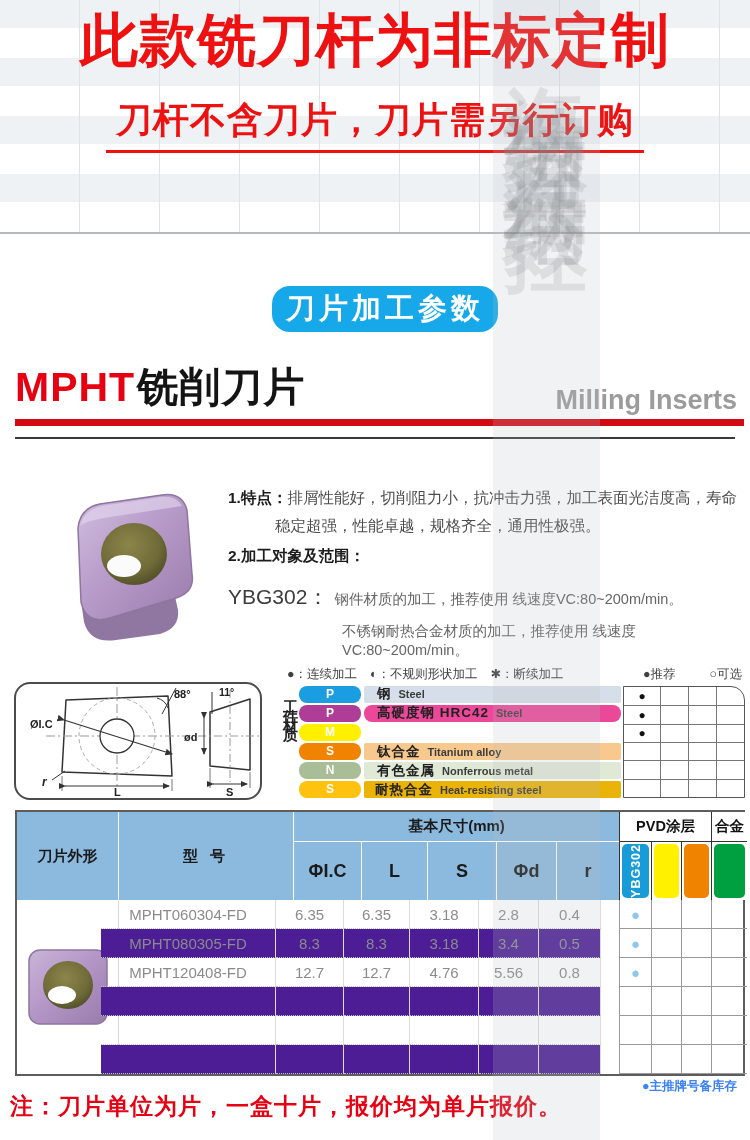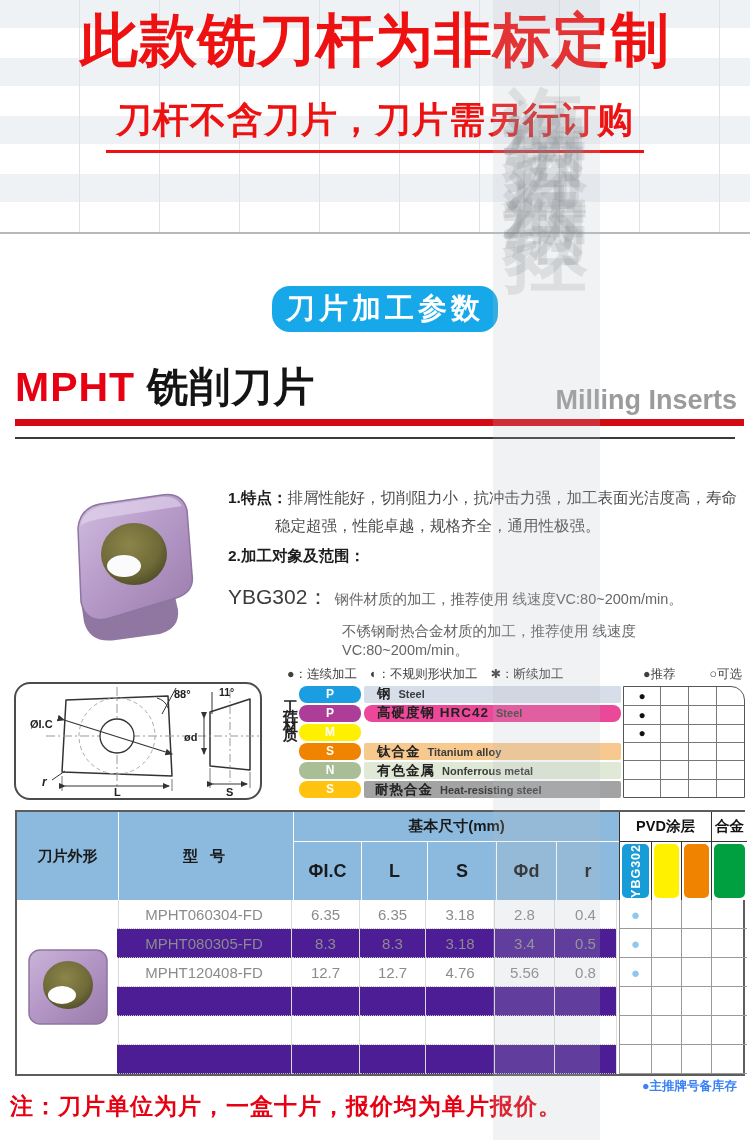--- a/index.html
+++ b/index.html
@@ -18,21 +18,21 @@
   .sub-title { position:absolute; top:96px; left:0; width:750px; text-align:center; }
   .sub-title span { display:inline-block; font-size:36px; font-weight:bold; color:#ee1111;
     border-bottom:3px solid #ee1111; padding:0 10px 5px; letter-spacing:1px; }
 
   .param-badge { position:absolute; left:272px; top:286px; width:226px; height:46px;
     background:#16a8e8; color:#fff; font-size:29px; font-weight:bold; letter-spacing:4px;
     display:flex; align-items:center; justify-content:center;border-radius:18px; }
 
   .sec-head { position:absolute; top:360px; left:15px; right:13px; height:58px; }
   .sec-title { font-size:41px; font-weight:bold; color:#141414; letter-spacing:1px; }
-  .sec-title .code { color:#e60012; margin-right:12px; }
+  .sec-title .code { color:#e60012; margin-right:2px; }
   .sec-en { position:absolute; right:0; bottom:2px; font-size:27px; font-weight:bold; color:#9b9b9b; }
   .red-bar { position:absolute; top:419px; left:15px; right:6px; height:7px; background:#d40a12; }
   .black-line { position:absolute; top:437px; left:15px; right:15px; border-top:2px solid #3a3a3a; }
 
   
   .photo { position:absolute; left:46px; top:488px; width:152px; height:164px; }
   .intro { position:absolute; left:228px; top:484px; right:4px; color:#4d4d4d; }
   .feat { font-size:15.5px; line-height:28px; }
   .feat b { color:#1d1d1d; }
   .feat .indent { padding-left:47px; display:block; }
@@ -89,21 +89,21 @@
   .chip-row { position:absolute; left:0; top:30px; width:128px; height:58px; display:grid;
     grid-template-columns:32px 30px 30px 36px; }
   .chip-cell { border-left:1px solid #333; position:relative; }
   .chip { position:absolute; inset:2px; border-radius:5px; display:flex; align-items:center; justify-content:center; }
   .chip-vtext { writing-mode:vertical-rl; transform:rotate(180deg); color:#fff; font-size:12.5px;
     font-weight:bold; letter-spacing:1px; }
 
   .spec-body { position:relative; height:174px; }
   .sb-shape { position:absolute; left:0; top:0; width:102px; height:174px;
     border-right:1px solid #d9d9d9; display:flex; align-items:center; justify-content:center; }
-  .sb-grid { position:absolute; left:100px; top:0; width:500px; height:174px; }
+  .sb-grid { position:absolute; left:84px; top:0; width:500px; height:174px; }
   .sb-row { display:grid; grid-template-columns:175px 68px 66px 69px 60px 62px; height:29px; }
   .sb-row.alt { background:#4c1d95; }
   .sb-cell { border-right:1px solid #dcdcdc; border-bottom:1px dotted #bfbfbf;
     display:flex; align-items:center; justify-content:center; font-size:15px; color:#8b8b8b; }
   .sb-right { position:absolute; left:602px; top:0; width:128px; height:174px; display:grid;
     grid-template-columns:32px 30px 30px 36px; grid-auto-rows:29px; }
   .pvd-cell { border-left:1px solid #9a9a9a; border-bottom:1px solid #9a9a9a;
     display:flex; align-items:center; justify-content:center; }
   .blue-dot { font-size:15px; color:#8fc8ea; line-height:1; }
 
@@ -255,21 +255,21 @@
     </div>
     <div class="mat-row">
       <div class="mat-pill" style="background-color: rgb(169, 190, 151);">N</div>
       <div class="mat-band" style="background-color: rgb(223, 233, 214);">
         <span class="mat-zh">有色金属</span>
         <span class="mat-en">Nonferrous metal</span>
       </div>
     </div>
     <div class="mat-row">
       <div class="mat-pill" style="background-color: rgb(255, 194, 14);">S</div>
-      <div class="mat-band" style="background-color: #a3a3a3; padding-left: 11px;">
+      <div class="mat-band" style="background-color: #eab308; padding-left: 11px;">
         <span class="mat-zh">耐热合金</span>
         <span class="mat-en">Heat-resisting steel</span>
       </div>
     </div>
   </div>
 
   <div class="mat-grid">
     <div class="mat-cell c0 r0">●</div>
     <div class="mat-cell r0"></div>
       <div class="mat-cell r0"></div>

